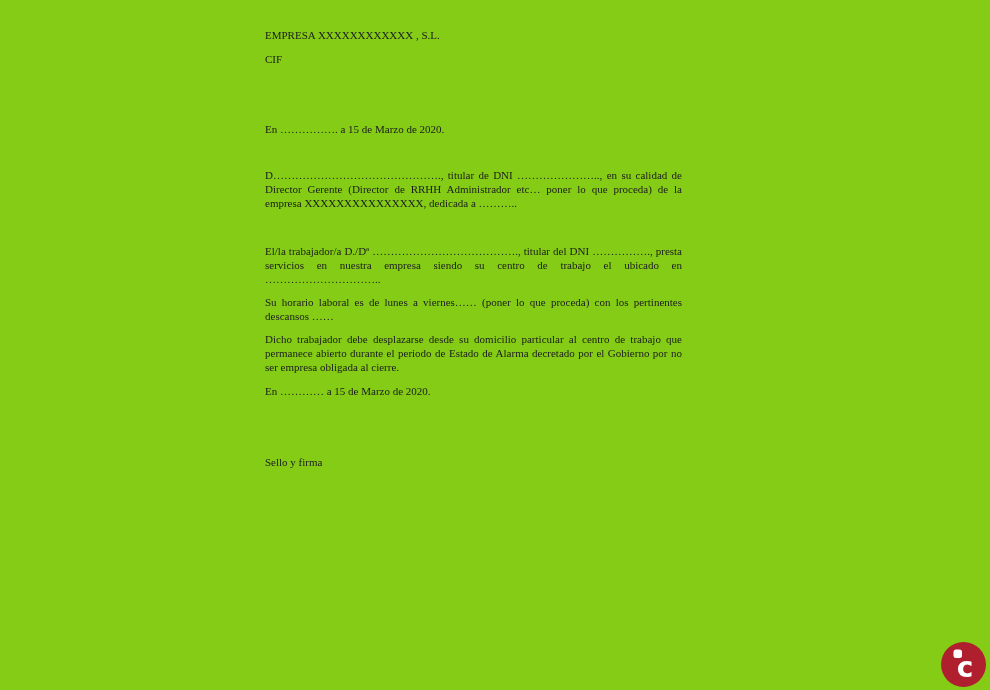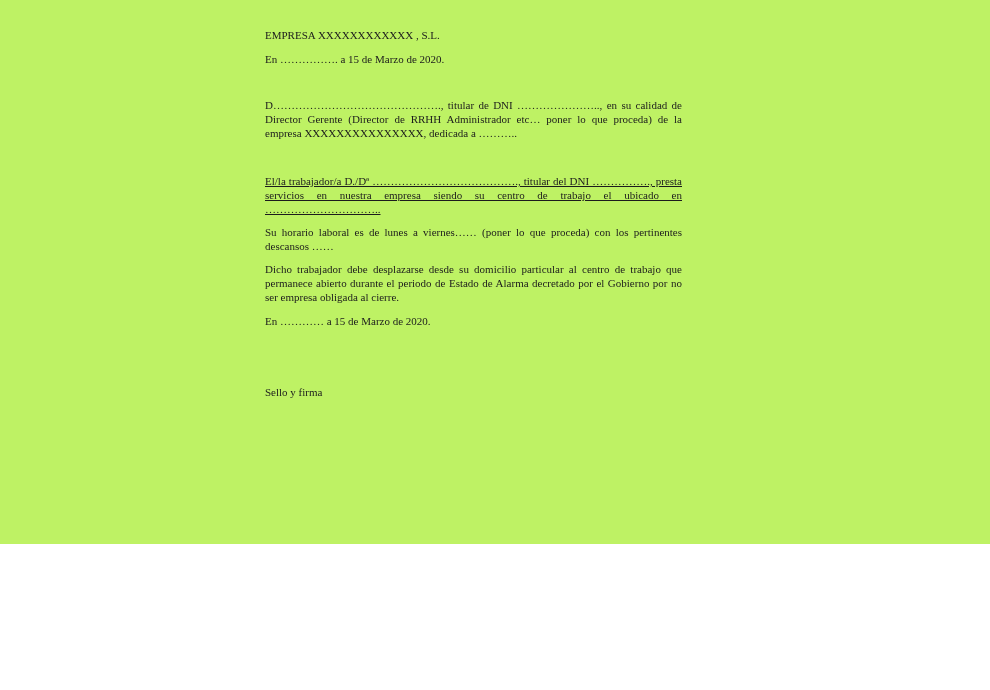--- a/index.html
+++ b/index.html
@@ -3,22 +3,22 @@
 <meta charset="utf-8">
 <style>
   html, body {
     margin: 0;
     padding: 0;
     background: #ffffff;
   }
   .page {
     position: relative;
     width: 990px;
-    height: 544px;
-    background: #bef264;
+    height: 690px;
+    background: #84cc16;
     overflow: hidden;
     font-family: "Liberation Serif", serif;
     color: #1c1c1c;
   }
   .doc {
     position: absolute;
     left: 265px;
     top: 28px;
     width: 417px;
     font-size: 11px;
@@ -26,21 +26,21 @@
     text-align: justify;
   }
   .doc p { margin: 0; }
   .line-single { text-align: left; }
   .m-company   { margin-bottom: 10px !important; }
   .m-address   { margin-bottom: 10px !important; }
   .m-cif       { margin-bottom: 56px !important; }
   .m-datetop   { margin-bottom: 32px !important; }
   .m-intro     { margin-bottom: 34px !important; }
   .m-certifica { margin-bottom: 33px !important; }
-  .m-body0     { margin-bottom: 9px  !important; text-decoration: underline; }
+  .m-body0     { margin-bottom: 9px  !important; }
   .m-body1     { margin-bottom: 9px  !important; }
   .m-body2     { margin-bottom: 10px !important; }
   .m-body3     { margin-bottom: 32px !important; }
   .m-datebot   { margin-bottom: 57px !important; }
   .m-sig0      { margin-bottom: 10px !important; }
   .m-sig1      { margin-bottom: 9px  !important; }
   .logo {
     position: absolute;
     left: 941px;
     top: 642px;
@@ -51,20 +51,21 @@
 </head>
 <body>
 
 <div class="page">
 
   <div class="doc">
 
     <p class="line-single m-company">EMPRESA XXXXXXXXXXXX , S.L.</p>
 
 
+    <p class="line-single m-cif">CIF</p>
 
     <p class="line-single m-datetop">En ……………. a 15 de Marzo de 2020.</p>
 
     <p class="m-intro">D………………………………………., titular de DNI ………………….., en su calidad de Director Gerente (Director de RRHH Administrador etc… poner lo que proceda) de la empresa XXXXXXXXXXXXXXX, dedicada a ………..</p>
 
 
     <p class="m-body0">El/la trabajador/a D./Dª …………………………………., titular del DNI ……………., presta servicios en nuestra empresa siendo su centro de trabajo el ubicado en …………………………..</p>
 
     <p class="m-body1">Su horario laboral es de lunes a viernes…… (poner lo que proceda) con los pertinentes descansos ……</p>
 

